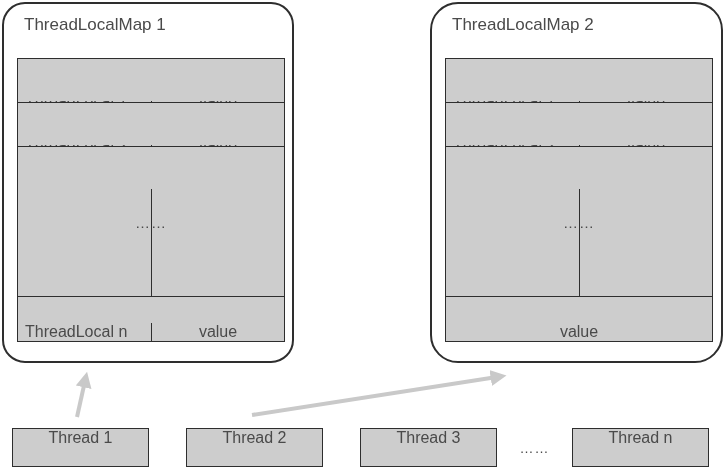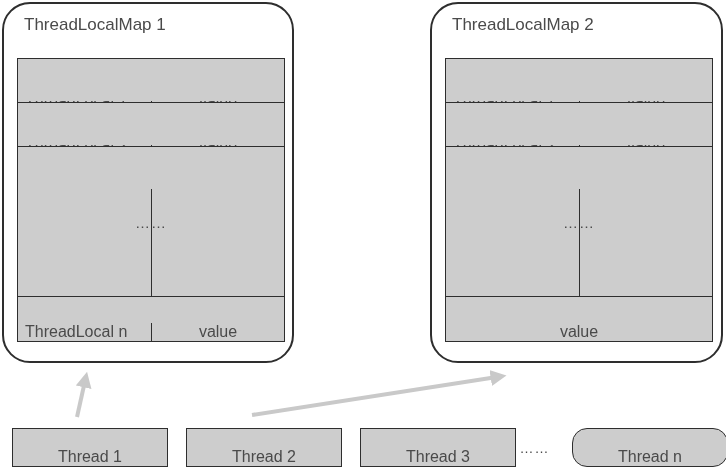--- a/index.html
+++ b/index.html
@@ -23,21 +23,21 @@
 
   
   .map-box {
     position: absolute;
     top: 2px;
     height: 361px;
     background: var(--background);
     border: 2px solid var(--border);
     border-radius: 28px;
   }
-  .map-box.map1 { left: 2px;   width: 292px; }
+  .map-box.map1 { left: 2px;   width: 292px; border-radius: 23px; }
   .map-box.map2 { left: 430px; width: 293px; }
 
   .map-title {
     position: absolute;
     left: 20px;
     top: 11px;
     font-size: 17px;
     color: var(--text);
     white-space: nowrap;
   }
@@ -87,34 +87,34 @@
     text-align: center;
     font-size: 15px;
     letter-spacing: 1px;
     color: var(--text);
   }
 
   
   .thread-box {
     position: absolute;
     top: 428px;
-    width: 156px;
+    width: 137px;
     height: 39px;
     background: var(--cell-fill);
     border: 1.5px solid var(--border);
     display: flex;
-    align-items: flex-end;
+    align-items: flex-start;
     justify-content: center;
     font-size: 16px;
     color: var(--text);
   }
   .thread-box.t1 { left: 12px;  }
   .thread-box.t2 { left: 186px; }
   .thread-box.t3 { left: 360px; }
-  .thread-box.tn { left: 572px; border-radius: 15px; }
+  .thread-box.tn { left: 572px; }
 
   .thread-dots {
     position: absolute;
     top: 428px;
     left: 497px;
     width: 75px;
     height: 39px;
     display: flex;
     align-items: center;
     justify-content: center;

